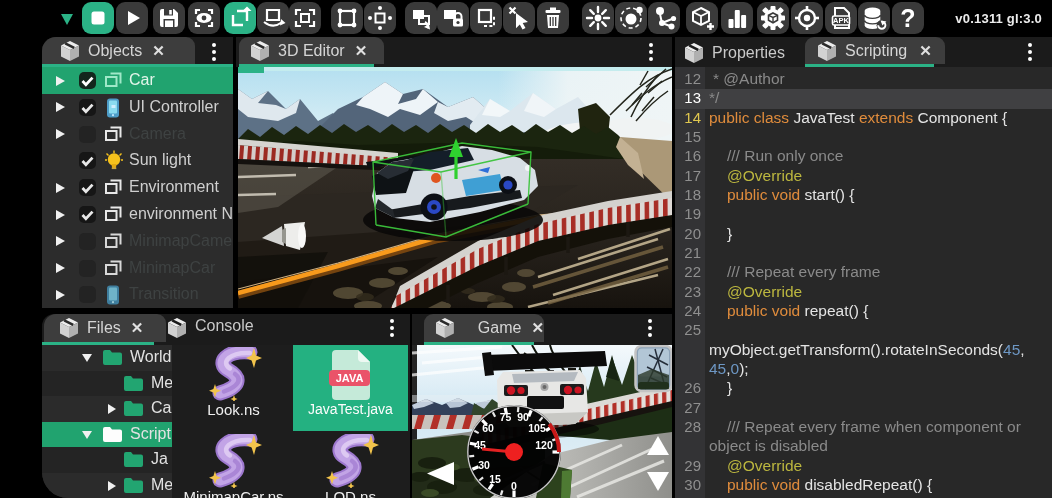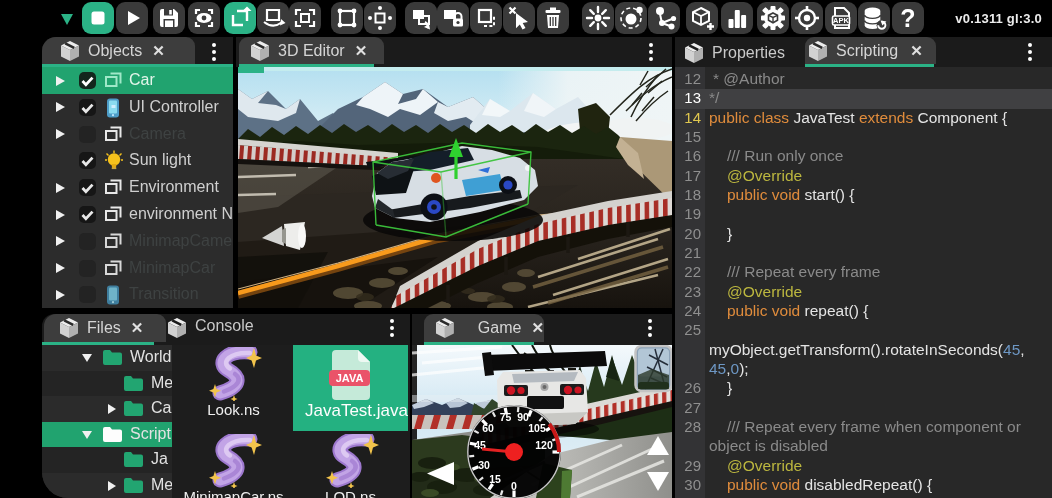--- a/index.html
+++ b/index.html
@@ -558,21 +558,21 @@
 <div class="tabbar" style="left:675px;top:37px;width:377px;height:30px"></div>
 <div class="abs" style="left:683px;top:42px;display:flex;align-items:center">
   <svg width="22" height="22" viewBox="0 0 22 22">
       <polygon points="11,1 20,5.5 11,10 2,5.5" fill="#ececec"></polygon>
       <polygon points="2,5.5 11,10 11,21 2,16.5" fill="#d2d2d2"></polygon>
       <polygon points="20,5.5 11,10 11,21 20,16.5" fill="#b0b0b0"></polygon>
       <path d="M6.2,3.4 L15.2,7.9" stroke="#1b1b1b" stroke-width="2.6"></path>
     </svg>
   <span class="tablbl" style="margin-left:7px;color:#c9c9c9">Properties</span>
   </div>
-<div class="tab" style="left:805px;width:129px;padding-left:2px">
+<div class="tab" style="left:805px;width:129px;padding-left:11px">
   <svg width="22" height="22" viewBox="0 0 22 22">
       <polygon points="11,1 20,5.5 11,10 2,5.5" fill="#ececec"></polygon>
       <polygon points="2,5.5 11,10 11,21 2,16.5" fill="#d2d2d2"></polygon>
       <polygon points="20,5.5 11,10 11,21 20,16.5" fill="#b0b0b0"></polygon>
       <path d="M6.2,3.4 L15.2,7.9" stroke="#2a2a2a" stroke-width="2.6"></path>
     </svg>
   <span class="tablbl" style="margin-left:7px">Scripting</span>
     <span class="tabx" style="margin-left:12px">✕</span>
   </div>
 <div class="dots" style="left:1028px;top:43px">
@@ -748,21 +748,21 @@
     <polygon points="28,48 29,51 31.5,52 29,53 28,56 27,53 24.5,52 27,51" fill="#f2c44c"></polygon>
       </svg></div>
   <div class="abs" style="left:0;top:56px;width:123px;text-align:center;color:#efefef;font-size:15px">Look.ns</div>
 
   <div class="abs" style="left:156px;top:4px"><svg width="46" height="52" viewBox="0 0 46 52">
     <path d="M4 5 a4 4 0 0 1 4-4 h22 l12 12 v34 a4 4 0 0 1 -4 4 H8 a4 4 0 0 1 -4-4 z" fill="#c5ead9"></path>
     <path d="M30 1 l12 12 h-8 a4 4 0 0 1 -4-4 z" fill="#eef9f3"></path>
     <rect x="1" y="21" width="41" height="16" rx="4" fill="#ea5369"></rect>
     <text x="21.5" y="33" font-size="11" font-weight="bold" fill="#fff" text-anchor="middle" font-family="Liberation Sans">JAVA</text>
       </svg></div>
-  <div class="abs" style="left:121px;top:56px;width:115px;text-align:right;color:#fdfdfd;font-size:17px">JavaTest.java</div>
+  <div class="abs" style="left:121px;top:56px;width:115px;text-align:center;color:#fdfdfd;font-size:14px">JavaTest.java</div>
 
   <div class="abs" style="left:34px;top:89px"><svg width="56" height="54" viewBox="0 0 56 54">
     <path d="M44 5 C20 3 10 16 22 23 C36 31 34 40 14 46" stroke="#9d78ce" stroke-width="15" fill="none" stroke-linecap="round"></path>
     <path d="M44 5 C20 3 10 16 22 23 C36 31 34 40 14 46" stroke="#c2a4e6" stroke-width="11" fill="none" stroke-linecap="round"></path>
     <path d="M44 6 C24 5 14 15 24 21.5" stroke="#ddc9f2" stroke-width="4.5" fill="none" stroke-linecap="round"></path>
     <path d="M29 27 C36 32 33 39 18 44.5" stroke="#aa86d6" stroke-width="4.5" fill="none" stroke-linecap="round"></path>
     <polygon points="48,1 50,8.5 56,11 50,13.5 48,21 45.6,13.5 40,11 45.6,8.5" fill="#f2c44c"></polygon>
     <polygon points="9,37 10.5,42 15,43.8 10.5,45.6 9,50.5 7.4,45.6 3,43.8 7.4,42" fill="#f2c44c"></polygon>
     <polygon points="28,48 29,51 31.5,52 29,53 28,56 27,53 24.5,52 27,51" fill="#f2c44c"></polygon>
       </svg></div>

